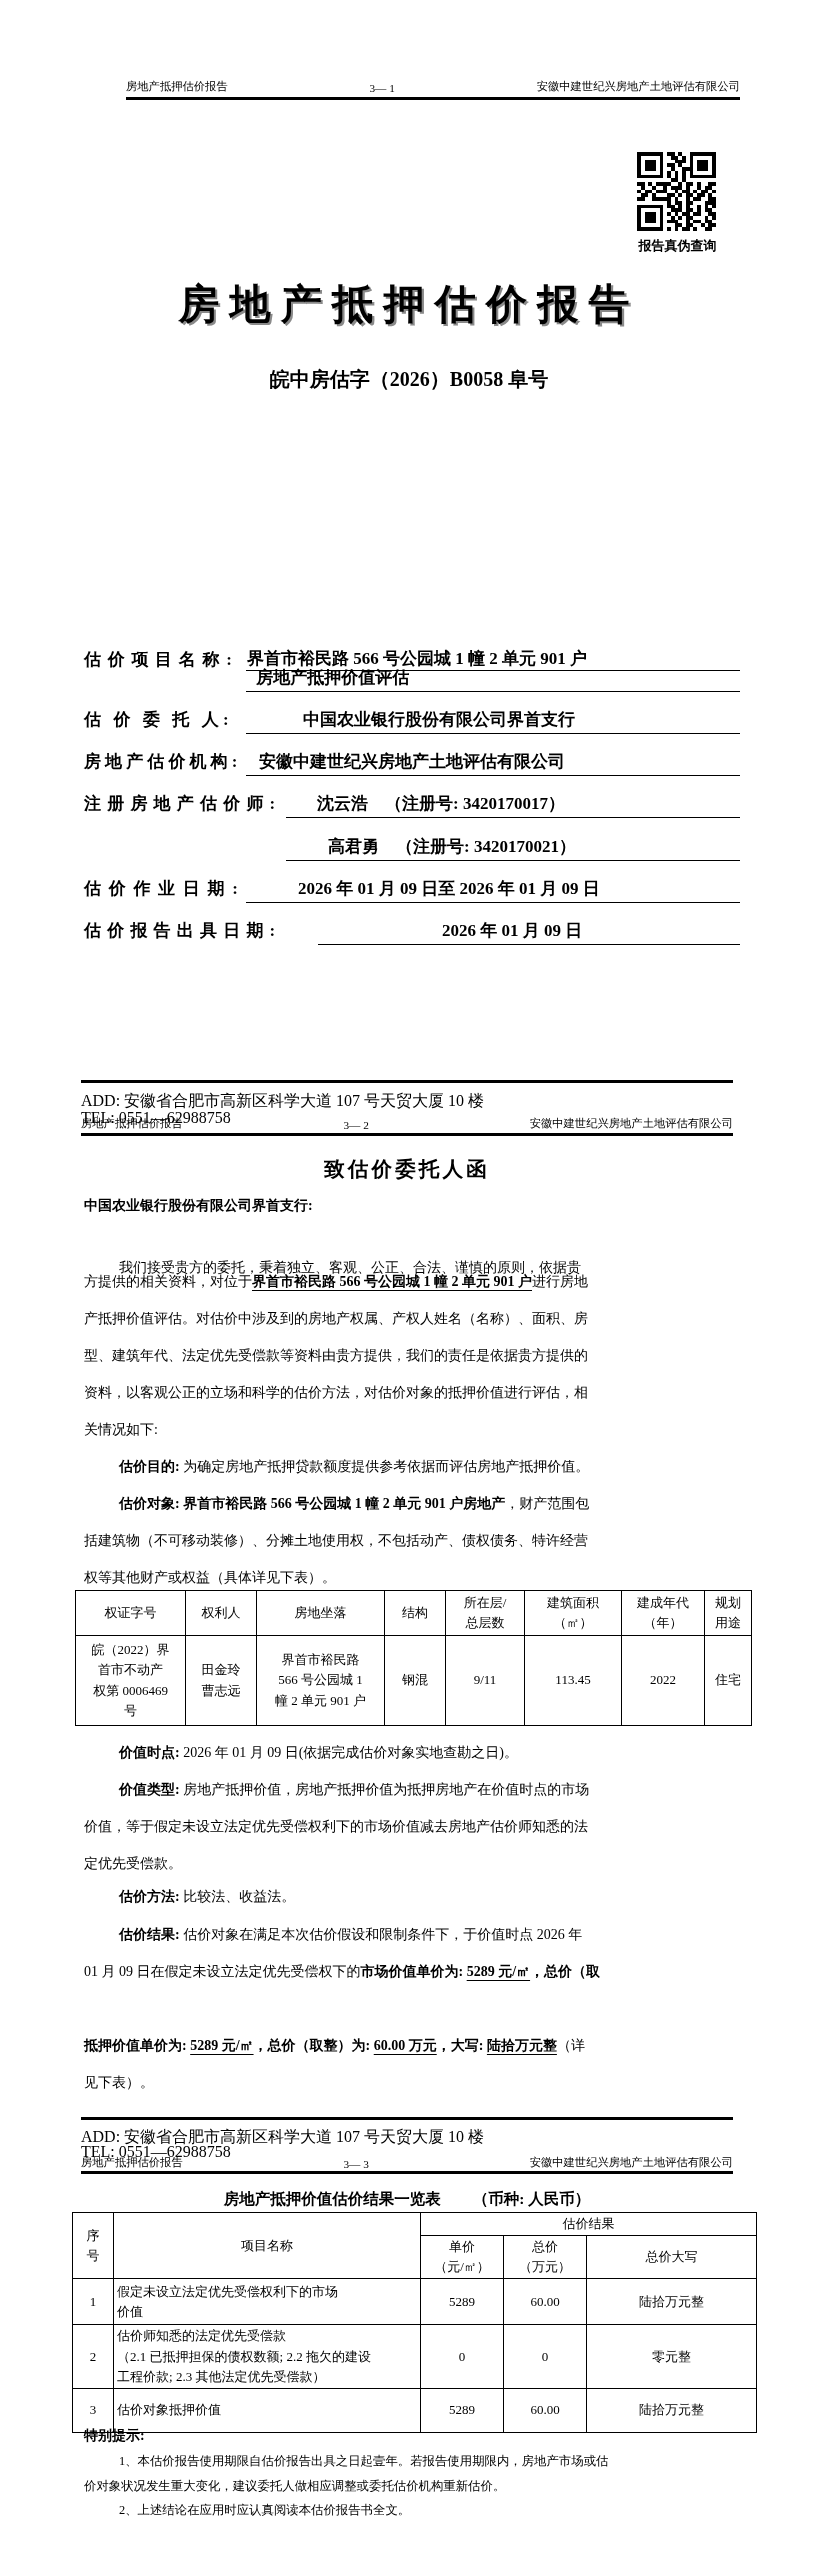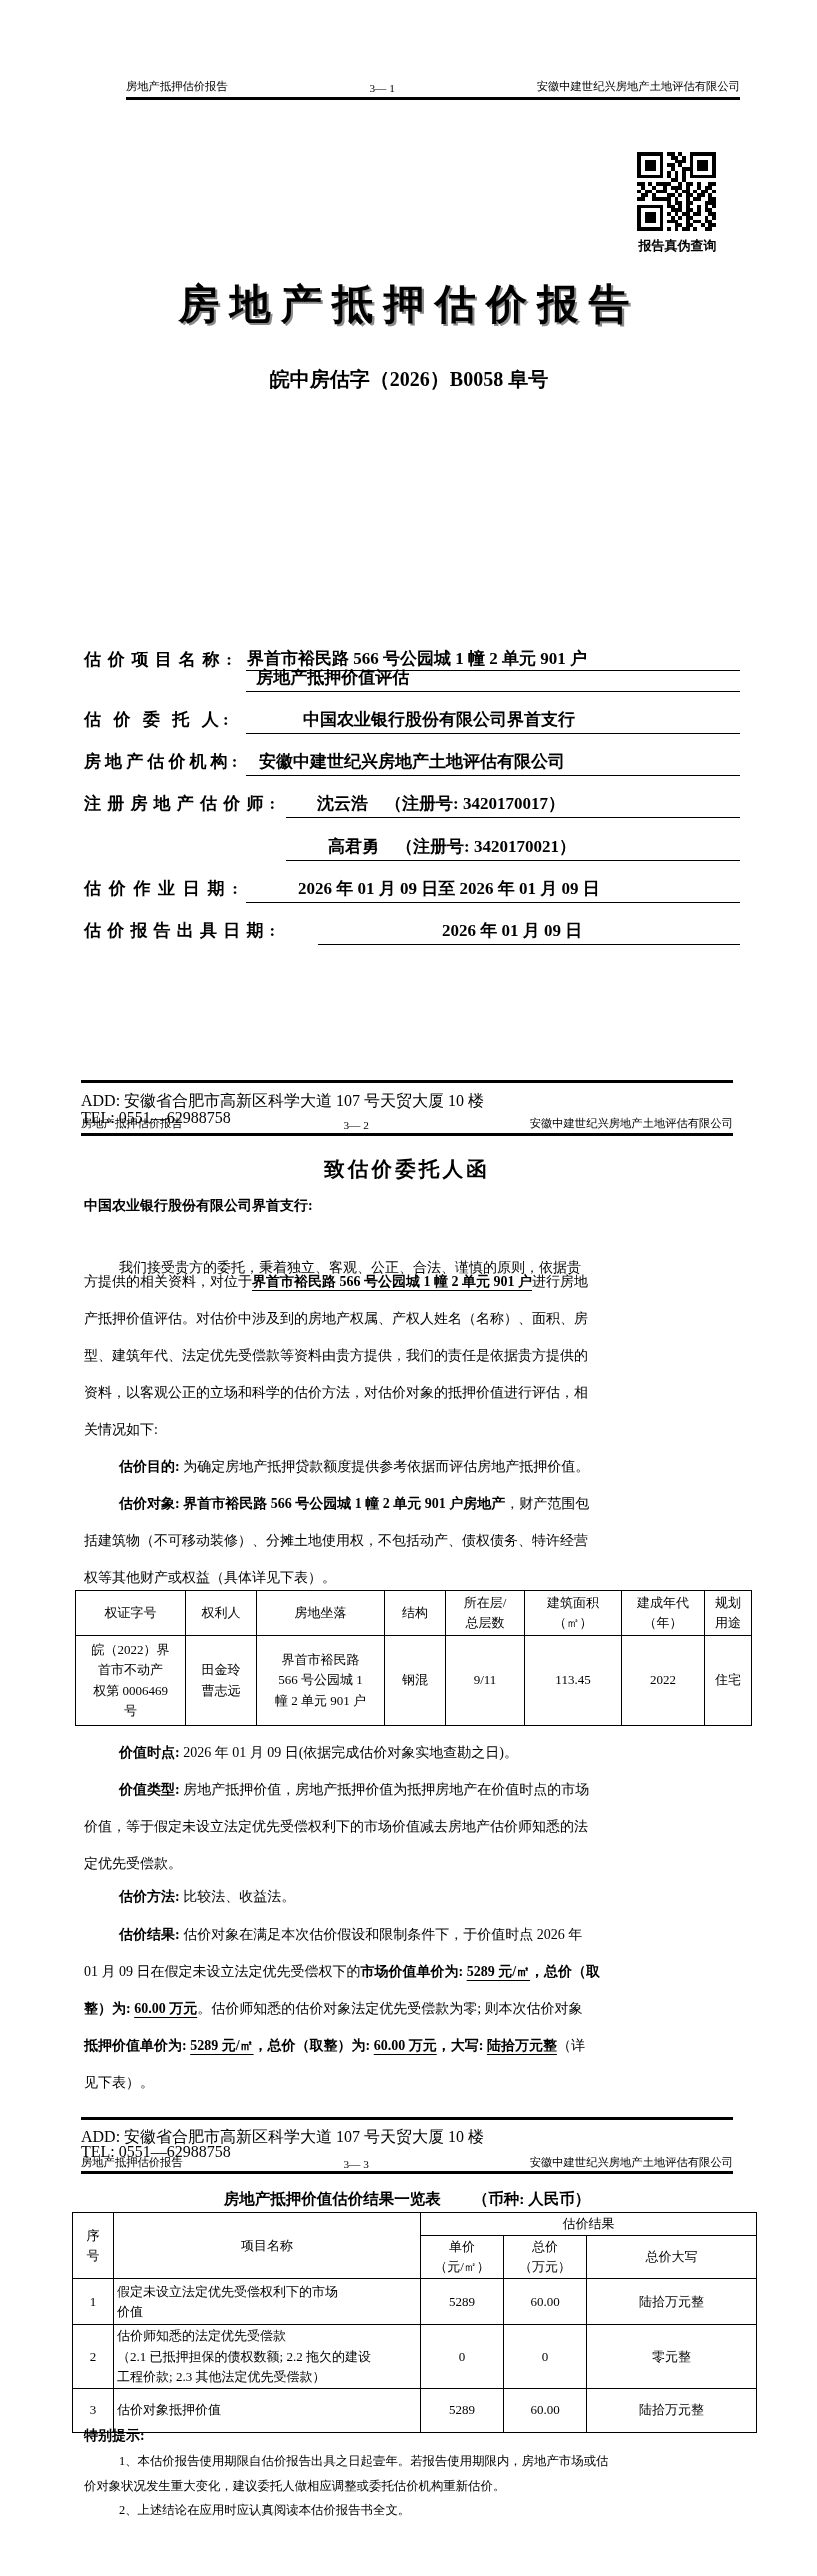--- a/index.html
+++ b/index.html
@@ -397,21 +397,20 @@
   <div class="tline ind abs" style="left:84px;top:1744px;"><span class="b">价值时点:</span><span>  2026 年 01 月 09 日(依据完成估价对象实地查勘之日)。</span></div>
 
   <div class="tline ind abs" style="left:84px;top:1781px;"><span class="b">价值类型:</span><span> 房地产抵押价值，房地产抵押价值为抵押房地产在价值时点的市场</span></div>
   <div class="tline abs" style="left:84px;top:1818px;"><span>价值，等于假定未设立法定优先受偿权利下的市场价值减去房地产估价师知悉的法</span></div>
   <div class="tline abs" style="left:84px;top:1855px;"><span>定优先受偿款。</span></div>
 
   <div class="tline ind abs" style="left:84px;top:1888px;"><span class="b">估价方法:</span><span> 比较法、收益法。</span></div>
 
   <div class="tline ind abs" style="left:84px;top:1926px;"><span class="b">估价结果:</span><span> 估价对象在满足本次估价假设和限制条件下，于价值时点 2026 年</span></div>
   <div class="tline abs" style="left:84px;top:1963px;"><span>01 月 09 日在假定未设立法定优先受偿权下的</span><span class="b">市场价值单价为: </span><span class="b u">5289 元/㎡</span><span class="b">，总价（取</span></div>
-  <div class="tline abs" style="left:84px;top:2000px;"><span class="b">整）为: </span><span class="b u">60.00 万元</span><span>。估价师知悉的估价对象法定优先受偿款为零; 则本次估价对象</span></div>
   <div class="tline abs" style="left:84px;top:2037px;"><span class="b">抵押价值单价为: </span><span class="b u">5289 元/㎡</span><span class="b">，总价（取整）为: </span><span class="b u">60.00 万元</span><span class="b">，大写: </span><span class="b u">陆拾万元整</span><span>（详</span></div>
   <div class="tline abs" style="left:84px;top:2074px;"><span>见下表）。</span></div>
 
   <div class="rule abs" style="left:81px;top:2117px;width:652px;"></div>
   <div class="ftr abs" style="left:81px;top:2127px;">ADD: 安徽省合肥市高新区科学大道 107 号天贸大厦 10 楼</div>
   <div class="ftr abs" style="left:81px;top:2143px;">TEL: 0551—62988758</div>
 
   <div class="hdr abs" style="left:81px;top:2155px;width:652px;">
     <span>房地产抵押估价报告</span>
     <span>3—  3</span>

